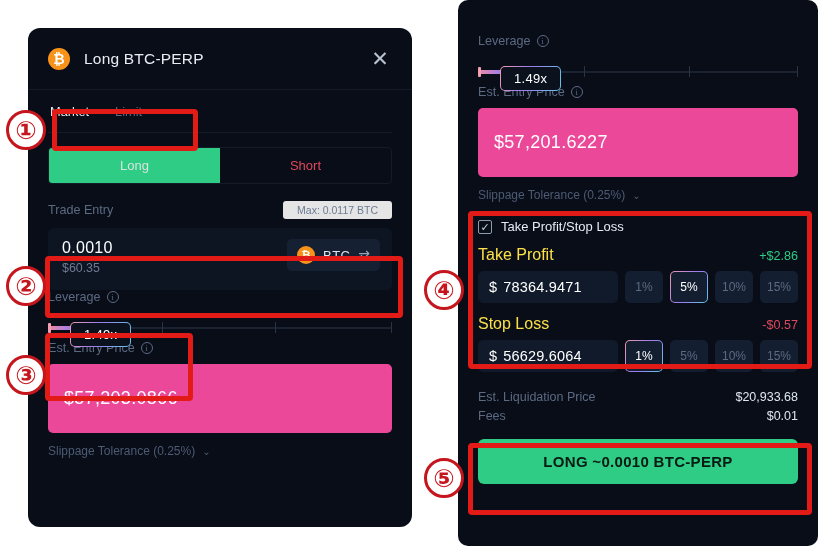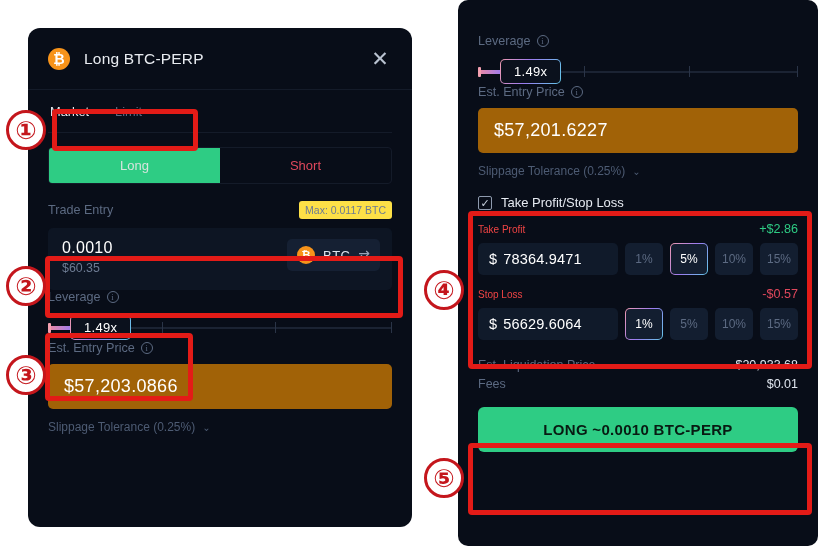--- a/index.html
+++ b/index.html
@@ -67,21 +67,21 @@
   .side-btn.short { color: #e0485c; background: transparent; }
 
   
   .field-label-row {
     display: flex; align-items: center; justify-content: space-between;
     margin-top: 17px;
   }
   .field-label { font-size: 12.6px; color: #5c6a82; }
   .max-badge {
     font-size: 10.5px; color: #6d7b92;
-    background: #fde047; border-radius: 3px; padding: 3px 6px;
+    background: #e5e5e5; border-radius: 3px; padding: 3px 14px;
   }
   .size-box {
     margin-top: 9px; background: #0d1523; border-radius: 5px;
     padding: 11px 12px 10px 14px;
     display: flex; align-items: flex-start; justify-content: space-between;
     height: 62px;
   }
   .size-amount { font-size: 16px; color: #ffffff; letter-spacing: .3px; }
   .size-usd { font-size: 12.4px; color: #6d7b92; margin-top: 4px; }
   .token-pill {
@@ -113,55 +113,55 @@
     background: linear-gradient(90deg, #f08aa0 0%, #9b7bf0 100%);
   }
   .slider-cap {
     position: absolute; left: 0; top: 8px; width: 3px; height: 10px;
     border-radius: 1px; background: #f3a0b0;
   }
   .tick {
     position: absolute; top: 7px; width: 1px; height: 11px; background: #2a3447;
   }
   .lev-bubble {
-    position: absolute; left: 22px; top: 0px;
+    position: absolute; left: 22px; top: 7px;
     padding: 4px 13px; border-radius: 5px;
     background: #0b111d;
     border: 1px solid transparent;
     background-image: linear-gradient(#0b111d, #0b111d),
                       linear-gradient(110deg, #f09ab0, #9b7bf0 45%, #63c7e8);
     background-origin: border-box; background-clip: padding-box, border-box;
     color: #ffffff; font-size: 13px; letter-spacing: .3px;
   }
 
   
   .price-box {
-    margin-top: 9px; background: #a16207; border-radius: 5px;
-    padding: 12px 16px; font-size: 18px; color: #ffffff; letter-spacing: .3px;
+    margin-top: 9px; background: #ec4899; border-radius: 5px;
+    padding: 24px 16px; font-size: 18px; color: #ffffff; letter-spacing: .3px;
   }
   .slippage {
     margin-top: 11px; font-size: 12px; color: #4d5b73;
     display: flex; align-items: center; gap: 7px; cursor: pointer;
   }
   .chev { font-size: 10px; color: #4d5b73; }
 
   
   #right-panel .rp { padding: 0 20px; }
   .checkbox-row { display: flex; align-items: center; gap: 9px; cursor: pointer; }
   .checkbox {
     width: 14px; height: 14px; border: 1px solid #8e9aae; border-radius: 2px;
     color: #c9d2df; font-size: 11px; line-height: 12px; text-align: center;
   }
   .cb-label { font-size: 13px; color: #e6eaf1; }
 
   .tpsl-head {
     display: flex; justify-content: space-between; align-items: baseline;
     margin-top: 12px;
   }
-  .tpsl-name { font-size: 10px; color: #ef4444; }
+  .tpsl-name { font-size: 16px; color: #fde047; }
   .tpsl-delta { font-size: 12.6px; }
   .pos { color: #2ecc84; }
   .neg { color: #e0485c; }
 
   .tpsl-row { display: flex; gap: 7px; margin-top: 7px; }
   .tpsl-input {
     flex: 0 0 140px; background: #101a2a; border-radius: 5px;
     padding: 8px 11px; color: #ffffff; font-size: 14.5px;
     display: flex; gap: 6px; letter-spacing: .2px;
   }

